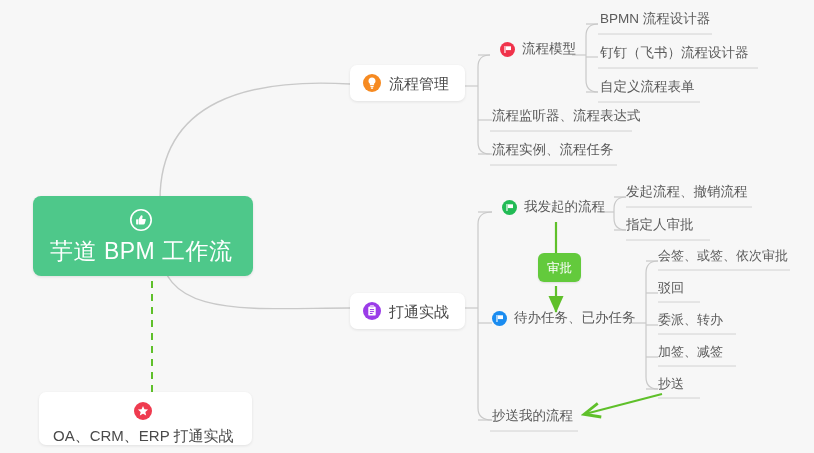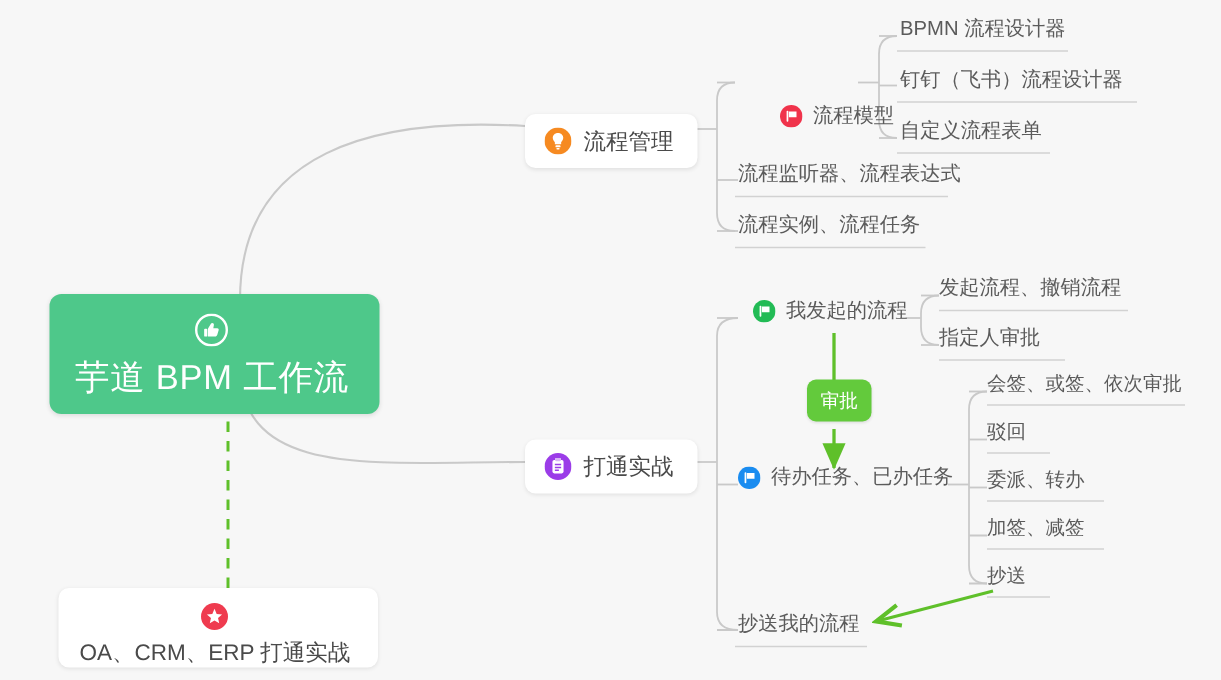--- a/index.html
+++ b/index.html
@@ -201,21 +201,21 @@
         <circle cx="11" cy="11" r="10.2" fill="none" stroke="#ffffff" stroke-width="1.6"></circle>
         <path d="M8.6 10.2 L8.6 15.4 L13.4 15.4 C14.1 15.4 14.6 15 14.8 14.4 L15.8 11
                  C15.9 10.4 15.5 9.9 14.9 9.9 L12.2 9.9 L12.6 7.6
                  C12.7 6.9 12.2 6.3 11.5 6.3 C11.1 6.3 10.8 6.5 10.6 6.9 L8.6 10.2 Z" fill="#ffffff"></path>
         <rect x="6.1" y="10.2" width="2.1" height="5.2" rx="0.6" fill="#ffffff"></rect>
       </svg>
     </span>
     <span class="root-label">芋道 BPM 工作流</span>
   </div>
 
-  <div class="card-node" style="left:350px; top:76px;">
+  <div class="card-node" style="left:350px; top:65px;">
     <span class="icon-badge">
       <svg width="18" height="18" viewBox="0 0 18 18">
         <circle cx="9" cy="9" r="9" fill="#f68a21"></circle>
         <path d="M9 3.6 C6.9 3.6 5.5 5.1 5.5 6.9 C5.5 8.2 6.3 9 6.9 9.8
                  L6.9 11.2 L11.1 11.2 L11.1 9.8 C11.7 9 12.5 8.2 12.5 6.9
                  C12.5 5.1 11.1 3.6 9 3.6 Z" fill="#ffffff"></path>
         <rect x="7.3" y="11.9" width="3.4" height="1.3" rx="0.6" fill="#ffffff"></rect>
         <rect x="7.9" y="13.6" width="2.2" height="1.1" rx="0.5" fill="#ffffff"></rect>
       </svg>
     </span>
@@ -230,21 +230,21 @@
         <rect x="7.1" y="3.3" width="3.8" height="2.2" rx="0.8" fill="#ffffff"></rect>
         <rect x="7.1" y="3.3" width="3.8" height="2.2" rx="0.8" fill="#d8b4f5"></rect>
         <line x1="6.9" y1="7.6" x2="11.1" y2="7.6" stroke="#9b3ce8" stroke-width="1"></line>
         <line x1="6.9" y1="9.6" x2="11.1" y2="9.6" stroke="#9b3ce8" stroke-width="1"></line>
         <line x1="6.9" y1="11.5" x2="9.6" y2="11.5" stroke="#9b3ce8" stroke-width="1"></line>
       </svg>
     </span>
     <span class="card-label">打通实战</span>
   </div>
 
-  <div class="leaf-node" style="left:520px; top:42px;margin-top:28px;">
+  <div class="leaf-node" style="left:500px; top:42px;">
     <span class="icon-badge">
       <svg width="15" height="15" viewBox="0 0 15 15">
         <circle cx="7.5" cy="7.5" r="7.5" fill="#f0334b"></circle>
         <rect x="4.4" y="3.9" width="1.15" height="7.2" rx="0.5" fill="#ffffff"></rect>
         <path d="M5.9 4.3 L11 4.3 L11 8.1 L5.9 8.1 Z" fill="#ffffff"></path>
       </svg>
     </span>
     <span class="leaf-label">流程模型</span>
   </div>
 

